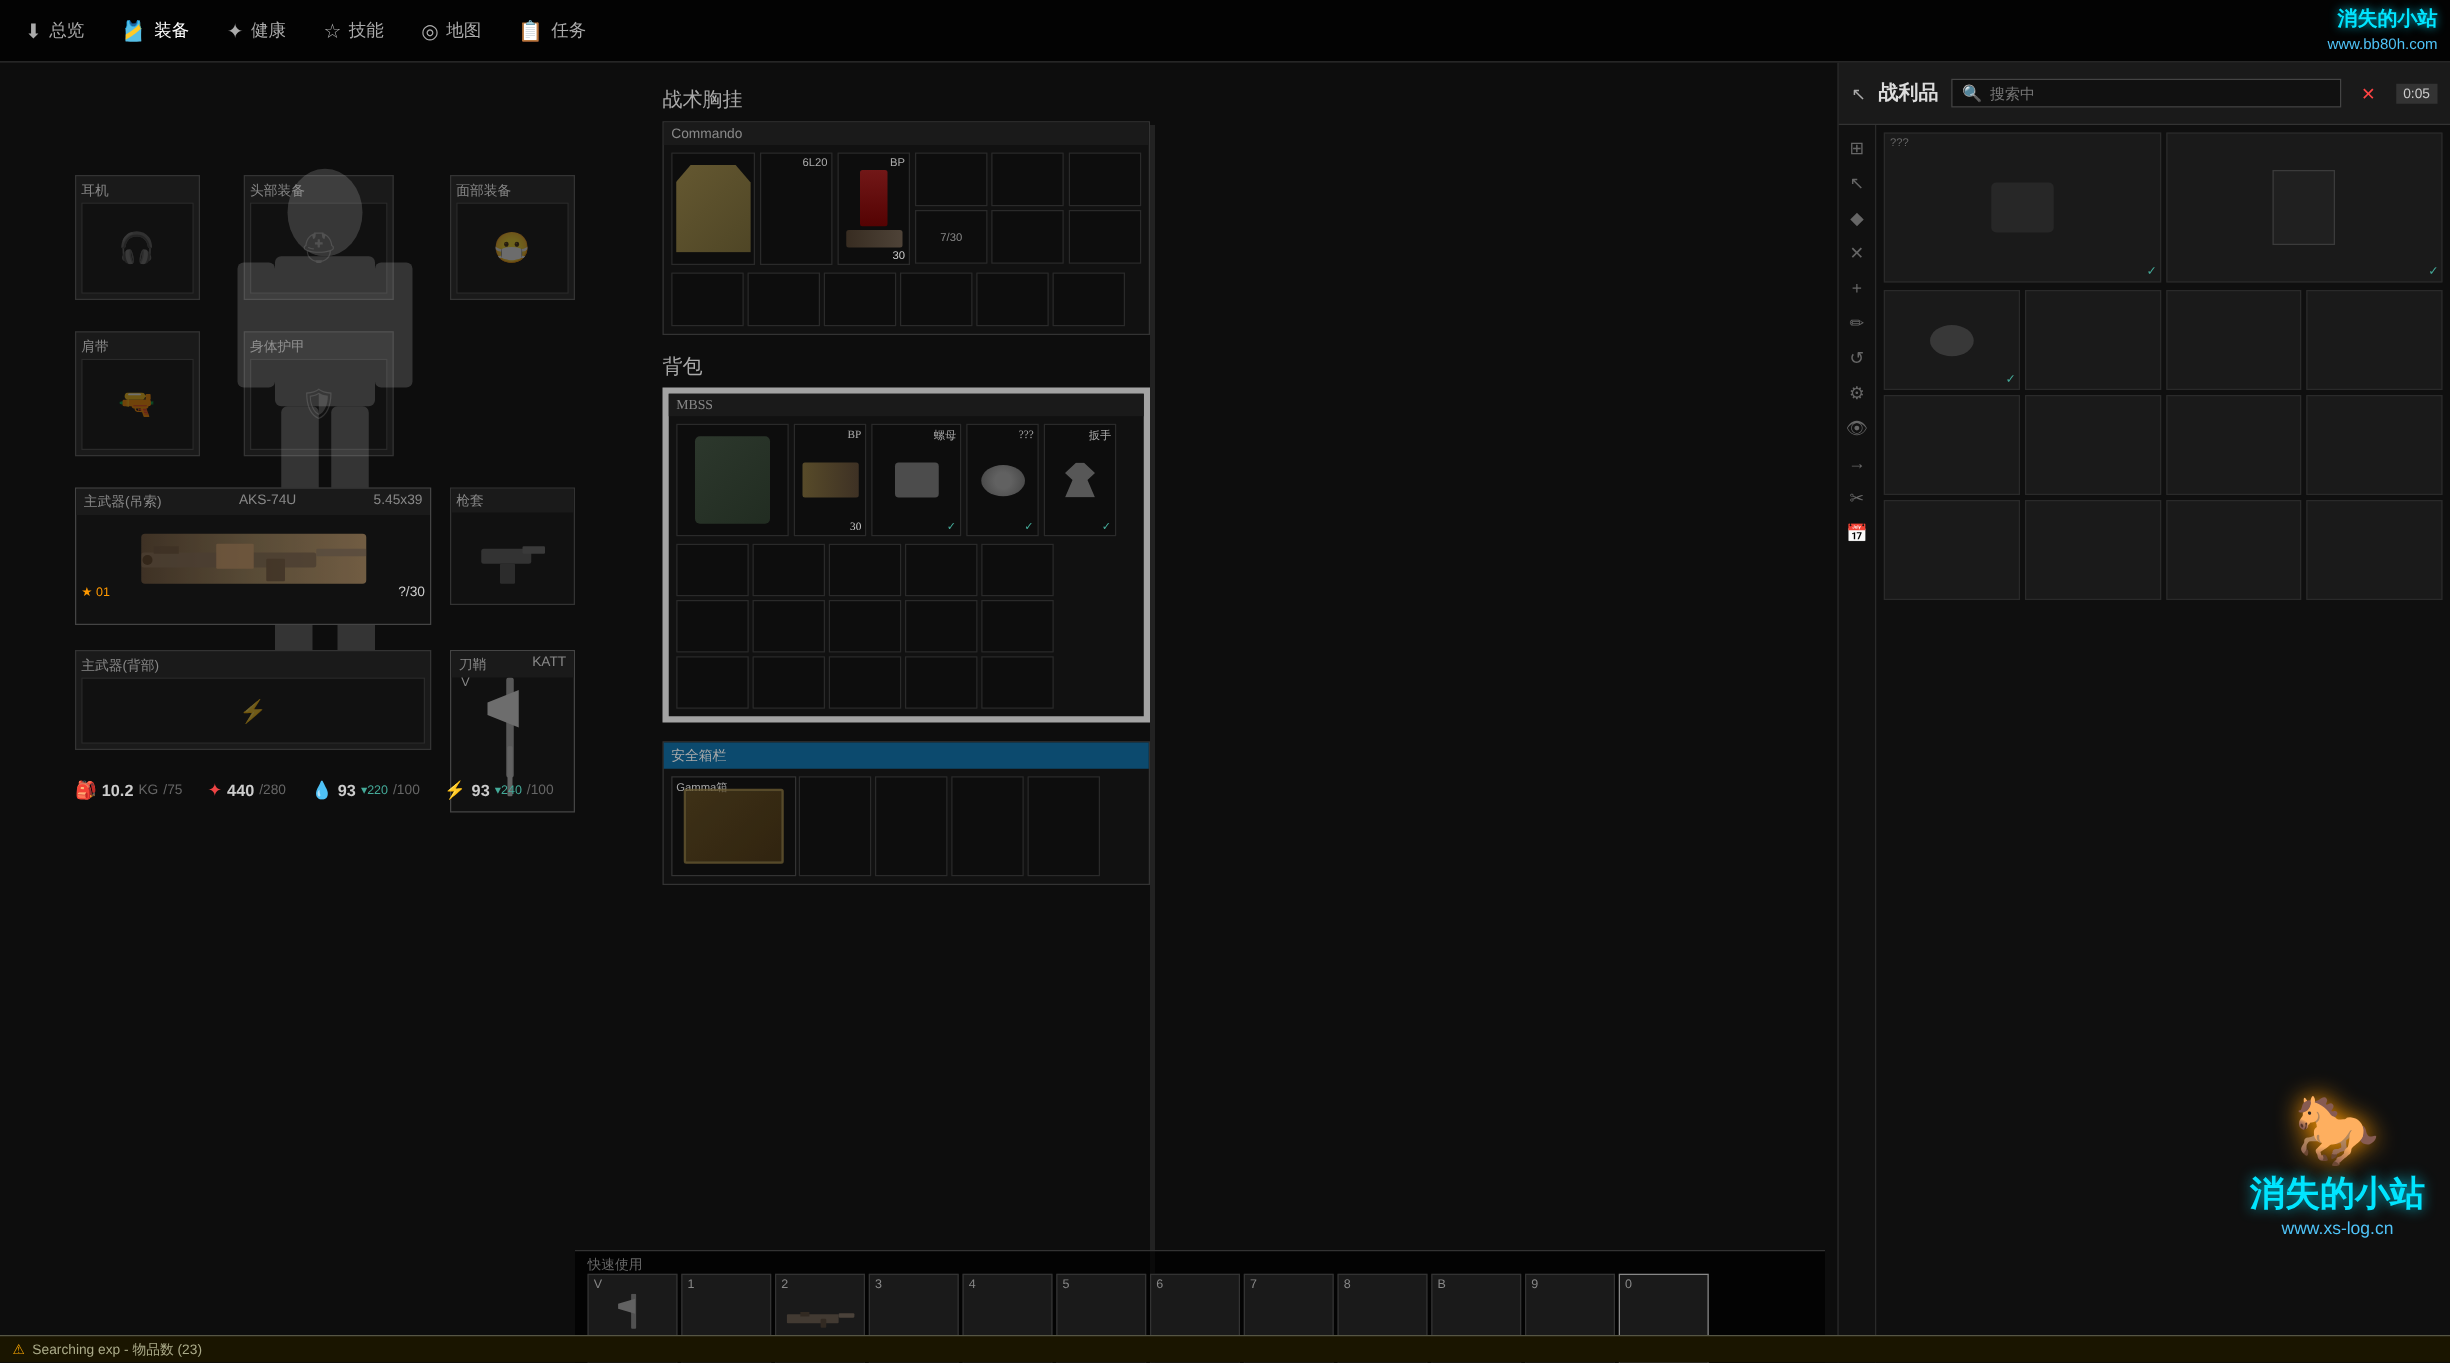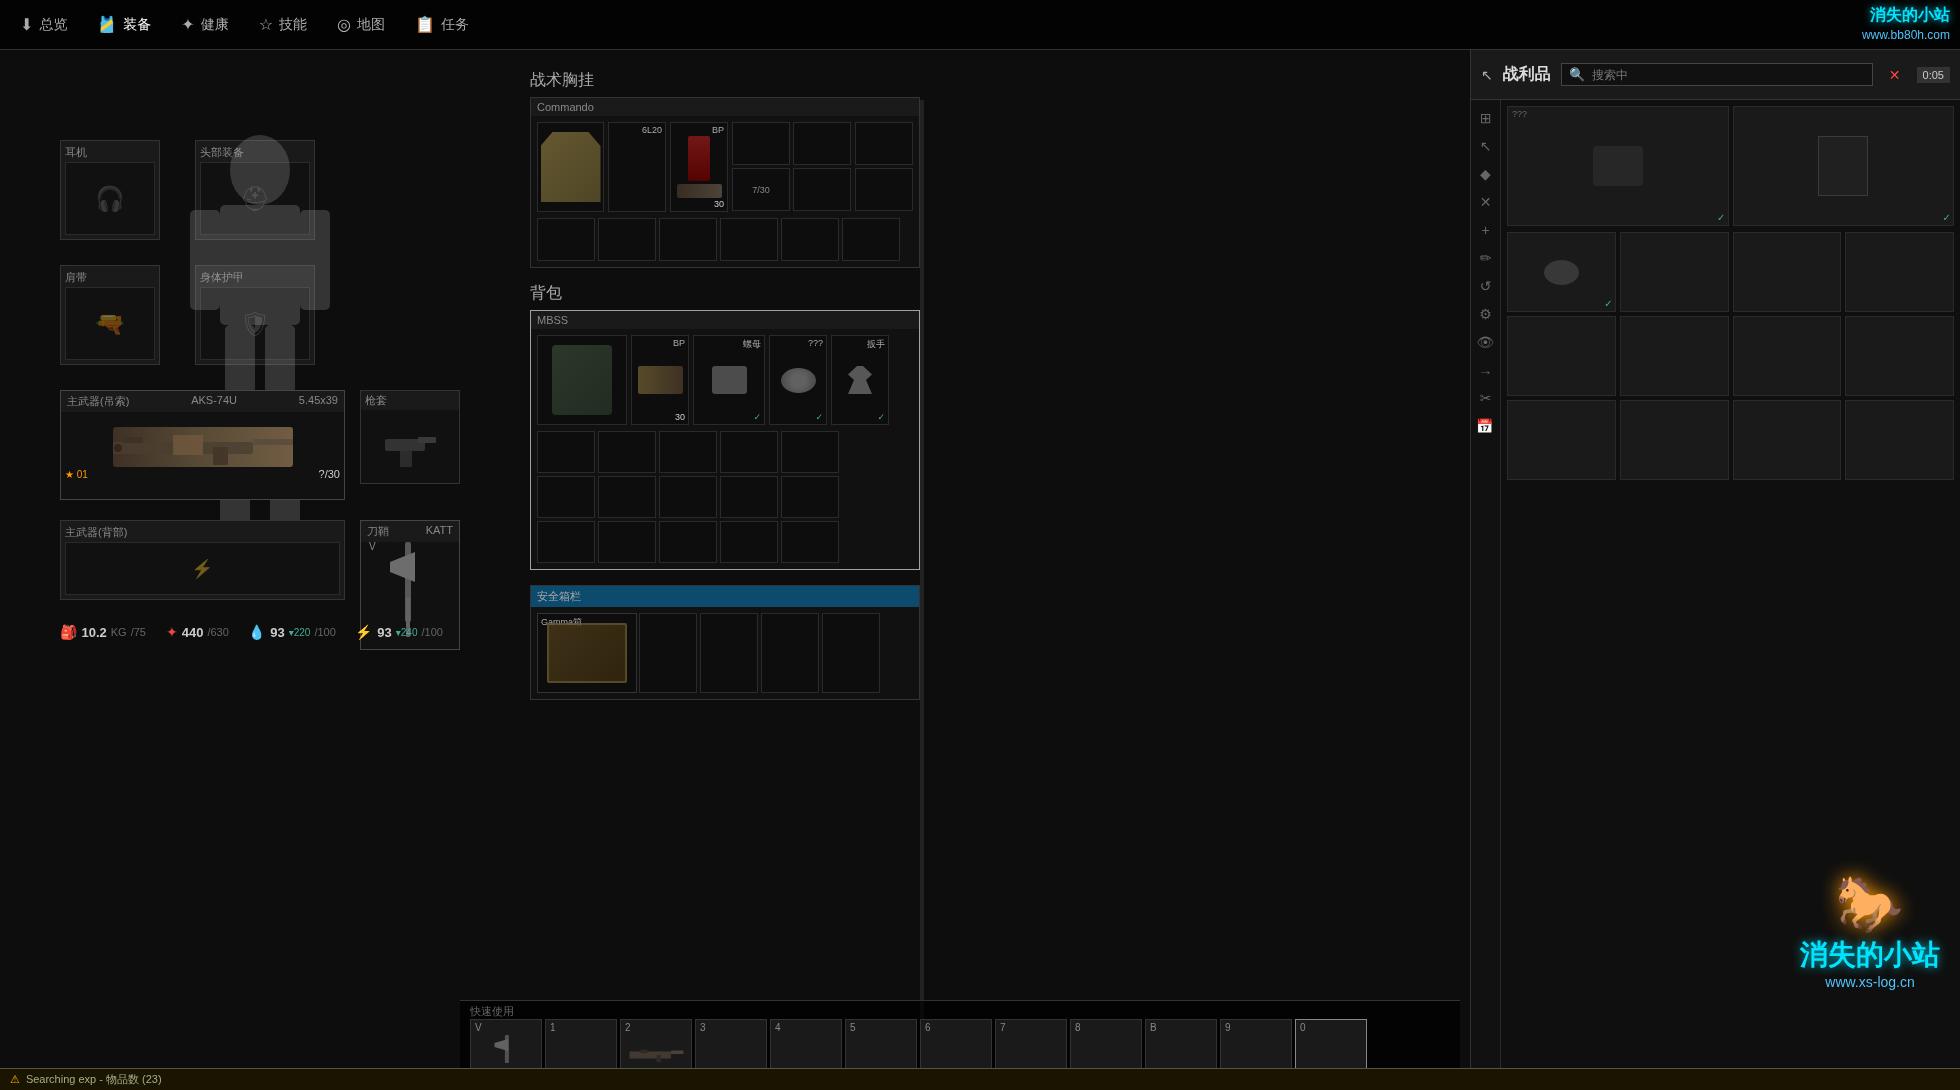--- a/index.html
+++ b/index.html
@@ -267,21 +267,22 @@
     }
     .pocket-slot {
       width: 72px; height: 72px;
       background: #0d0d0d;
       border: 1px solid #2a2a2a;
     }
 
     
     .backpack-container {
       background: #111;
-      border: 1px solid #a3a3a3;
+      border: 5px solid #a3a3a3;
+      font-family: Liberation Serif, serif;
     }
     .backpack-header {
       display: flex;
       justify-content: space-between;
       align-items: center;
       padding: 3px 6px;
       background: #1a1a1a;
       font-size: 11px;
       color: #888;
     }
@@ -590,20 +591,26 @@
       </div>
     </div>
 
     <div class="equip-slot slot-head">
       <span class="equip-slot-label">头部装备</span>
       <div class="equip-slot-inner">
         <span class="slot-icon">⛑</span>
       </div>
     </div>
 
+    <div class="equip-slot slot-face">
+      <span class="equip-slot-label">面部装备</span>
+      <div class="equip-slot-inner">
+        <span class="slot-icon">😷</span>
+      </div>
+    </div>
 
     <div class="equip-slot slot-belt">
       <span class="equip-slot-label">肩带</span>
       <div class="equip-slot-inner">
         <span class="slot-icon">🔫</span>
       </div>
     </div>
 
     <div class="equip-slot slot-body">
       <span class="equip-slot-label">身体护甲</span>
@@ -692,21 +699,21 @@
       <div class="stat-item">
         <span class="stat-icon">🎒</span>
         <span class="stat-value">10.2</span>
         <span class="stat-max">KG</span>
         <span class="stat-max">/75</span>
       </div>
 
       <div class="stat-item">
         <span class="stat-icon" style="color:#e44;">✦</span>
         <span class="stat-value">440</span>
-        <span class="stat-max">/630</span>
+        <span class="stat-max">/280</span>
       </div>
 
       <div class="stat-item">
         <span class="stat-icon" style="color:#4af;">💧</span>
         <span class="stat-value">93</span>
         <span class="stat-regen">▾220</span>
         <span class="stat-max">/100</span>
       </div>
 
       <div class="stat-item">

